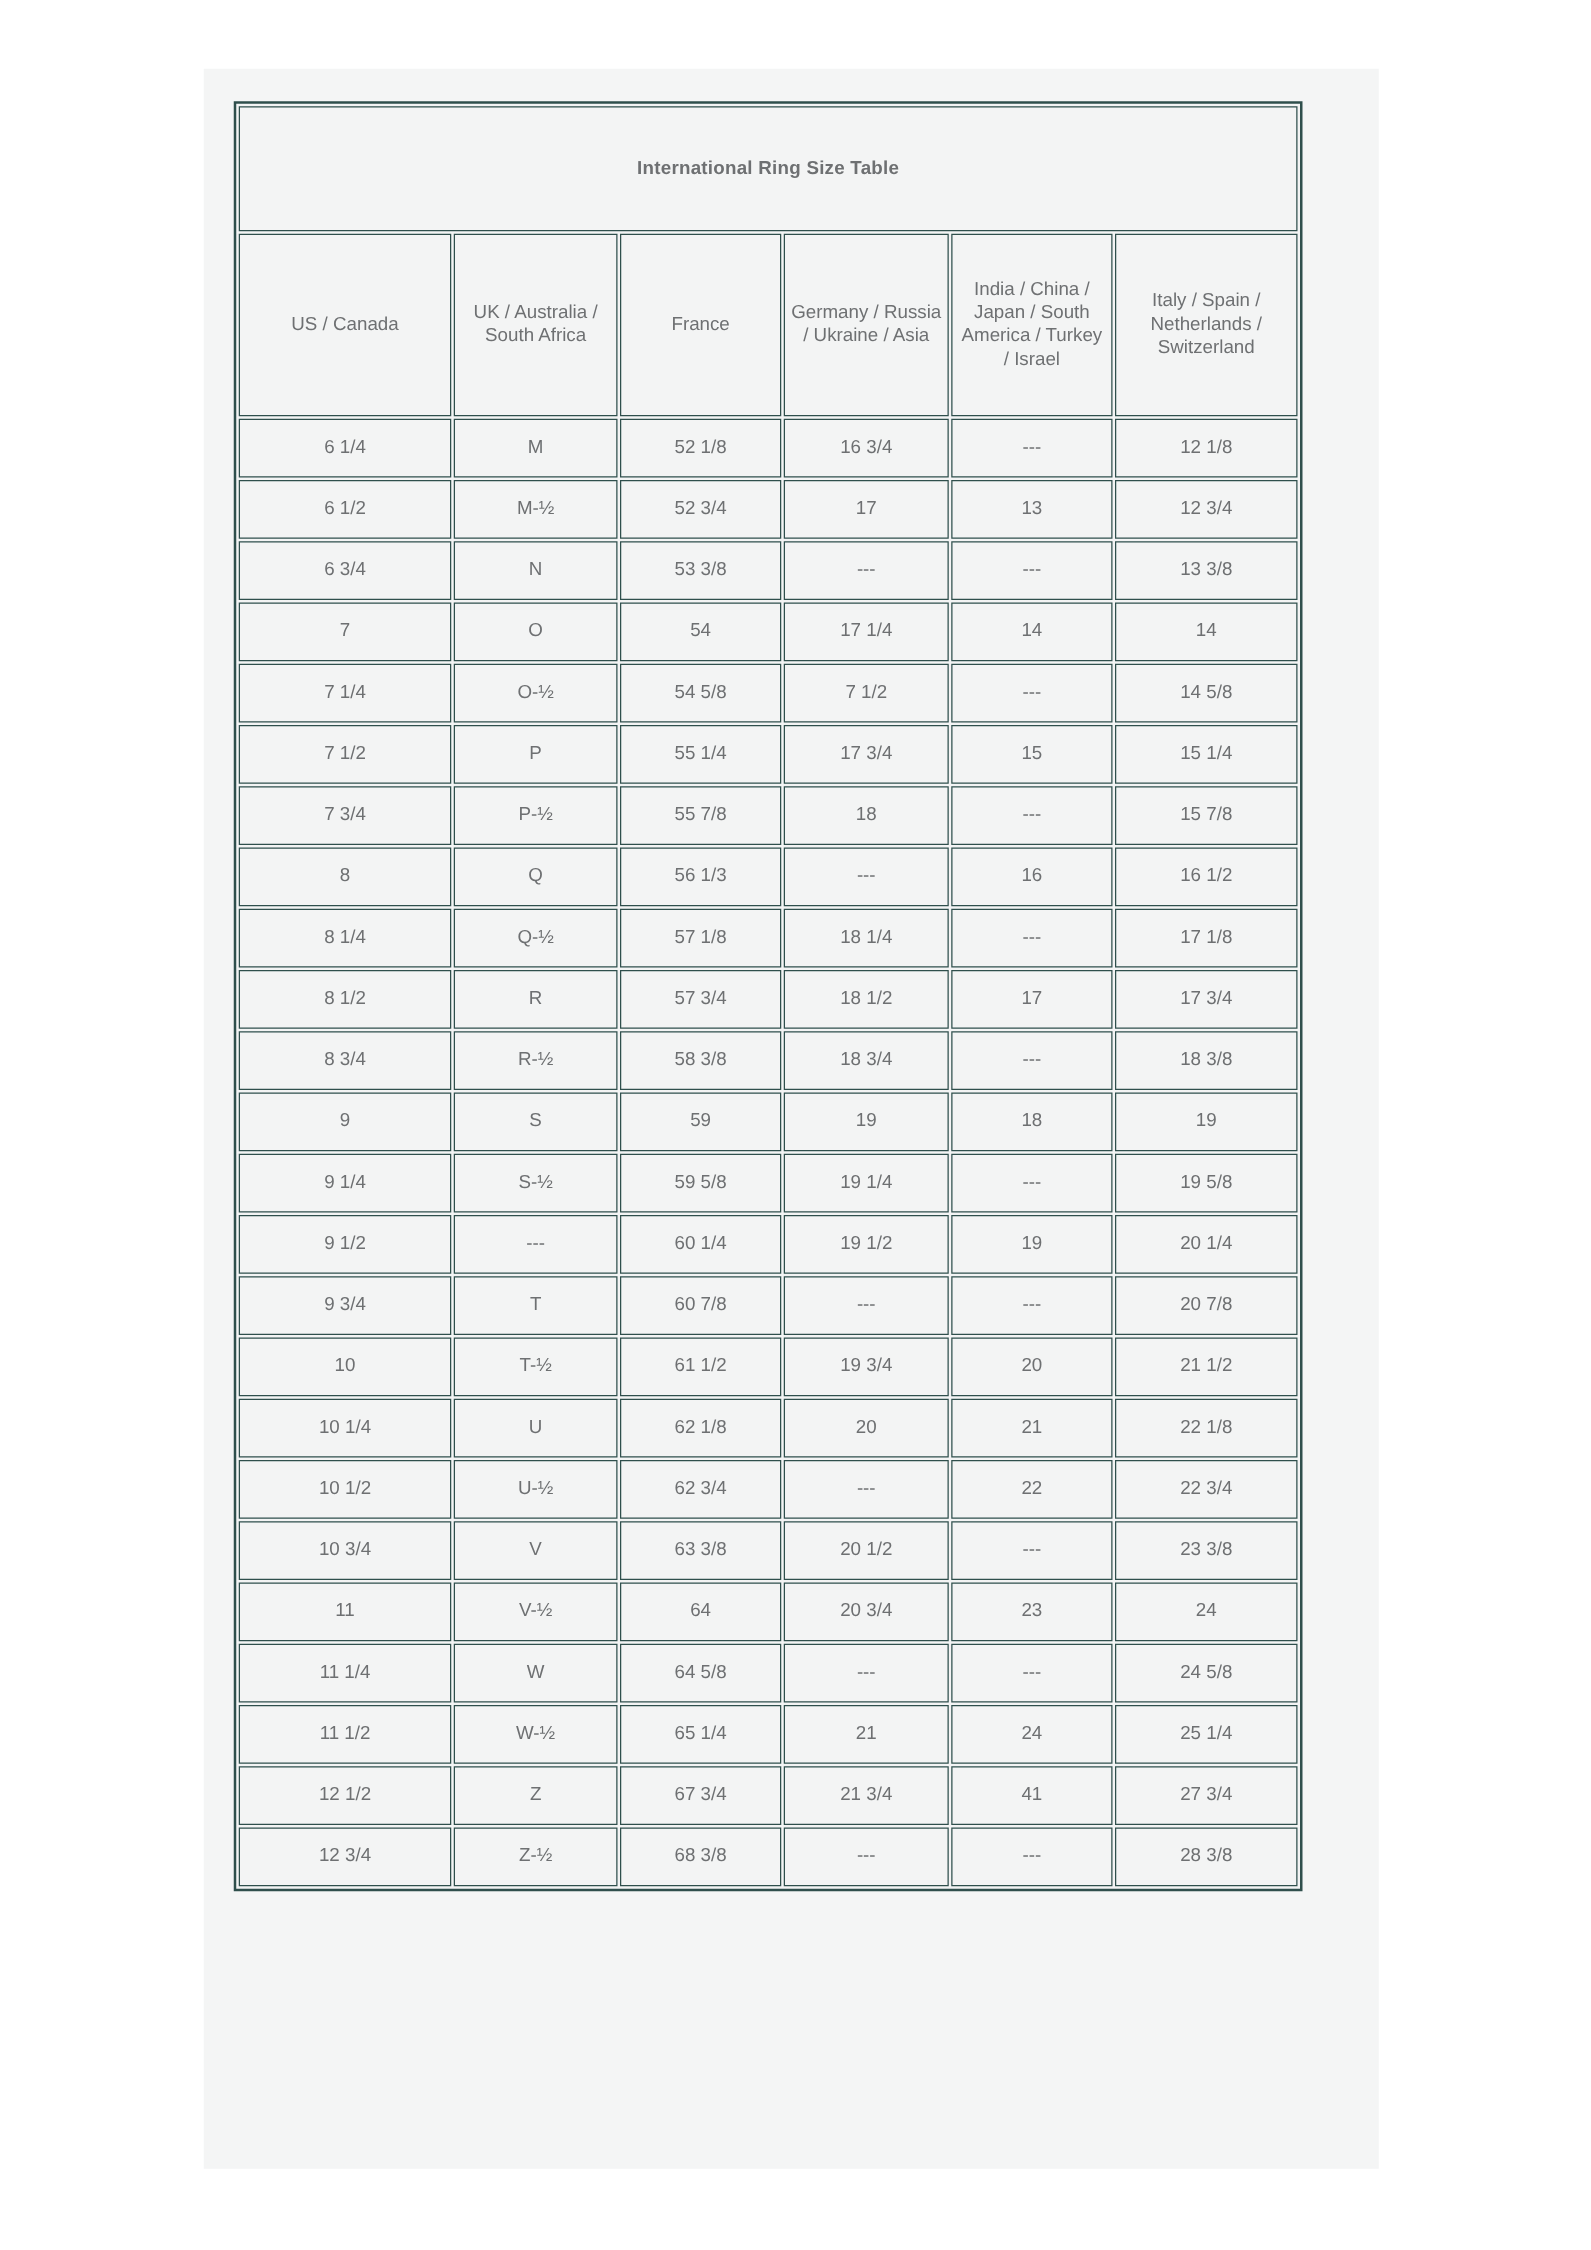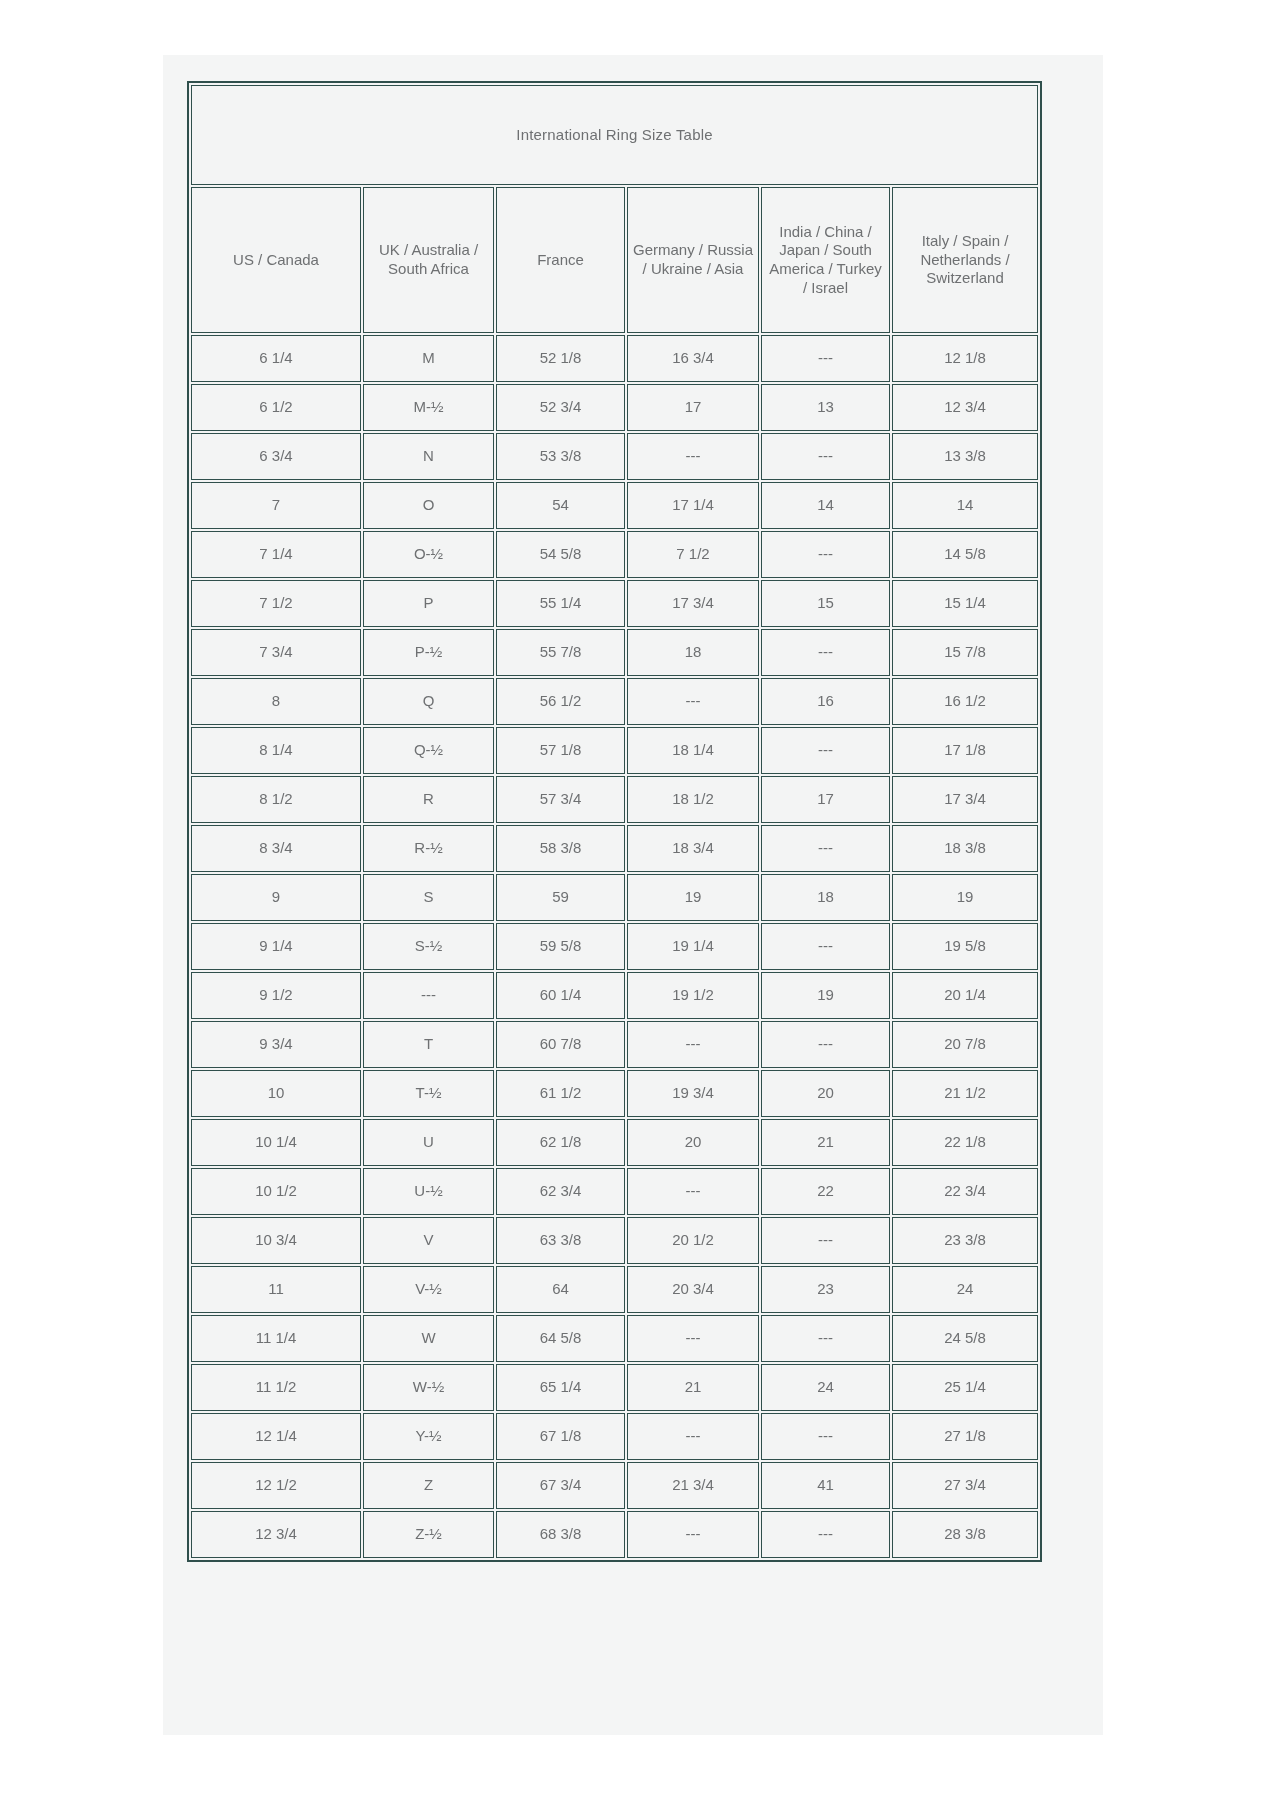--- a/index.html
+++ b/index.html
@@ -38,21 +38,21 @@
     vertical-align: middle;
     color: #6e7072;
     font-size: 15px;
     line-height: 1.25;
     padding: 2px 4px;
     overflow: hidden;
   }
   th.title-cell {
     height: 100px;
     font-size: 20px;
-    font-weight: normal;
+    font-weight: bold;
     color: #141414;
     letter-spacing: 0.2px;
   }
   tr.header-row th {
     height: 146px;
     font-weight: normal;
   }
   tbody td {
     height: 47px;
   }
@@ -136,21 +136,21 @@
           <td>7 3/4</td>
           <td>P-½</td>
           <td>55 7/8</td>
           <td>18</td>
           <td>---</td>
           <td>15 7/8</td>
         </tr>
         <tr>
           <td>8</td>
           <td>Q</td>
-          <td>56 1/2</td>
+          <td>56 1/3</td>
           <td>---</td>
           <td>16</td>
           <td>16 1/2</td>
         </tr>
         <tr>
           <td>8 1/4</td>
           <td>Q-½</td>
           <td>57 1/8</td>
           <td>18 1/4</td>
           <td>---</td>
@@ -254,28 +254,20 @@
         </tr>
         <tr>
           <td>11 1/2</td>
           <td>W-½</td>
           <td>65 1/4</td>
           <td>21</td>
           <td>24</td>
           <td>25 1/4</td>
         </tr>
         <tr>
-          <td>12 1/4</td>
-          <td>Y-½</td>
-          <td>67 1/8</td>
-          <td>---</td>
-          <td>---</td>
-          <td>27 1/8</td>
-        </tr>
-        <tr>
           <td>12 1/2</td>
           <td>Z</td>
           <td>67 3/4</td>
           <td>21 3/4</td>
           <td>41</td>
           <td>27 3/4</td>
         </tr>
         <tr>
           <td>12 3/4</td>
           <td>Z-½</td>

